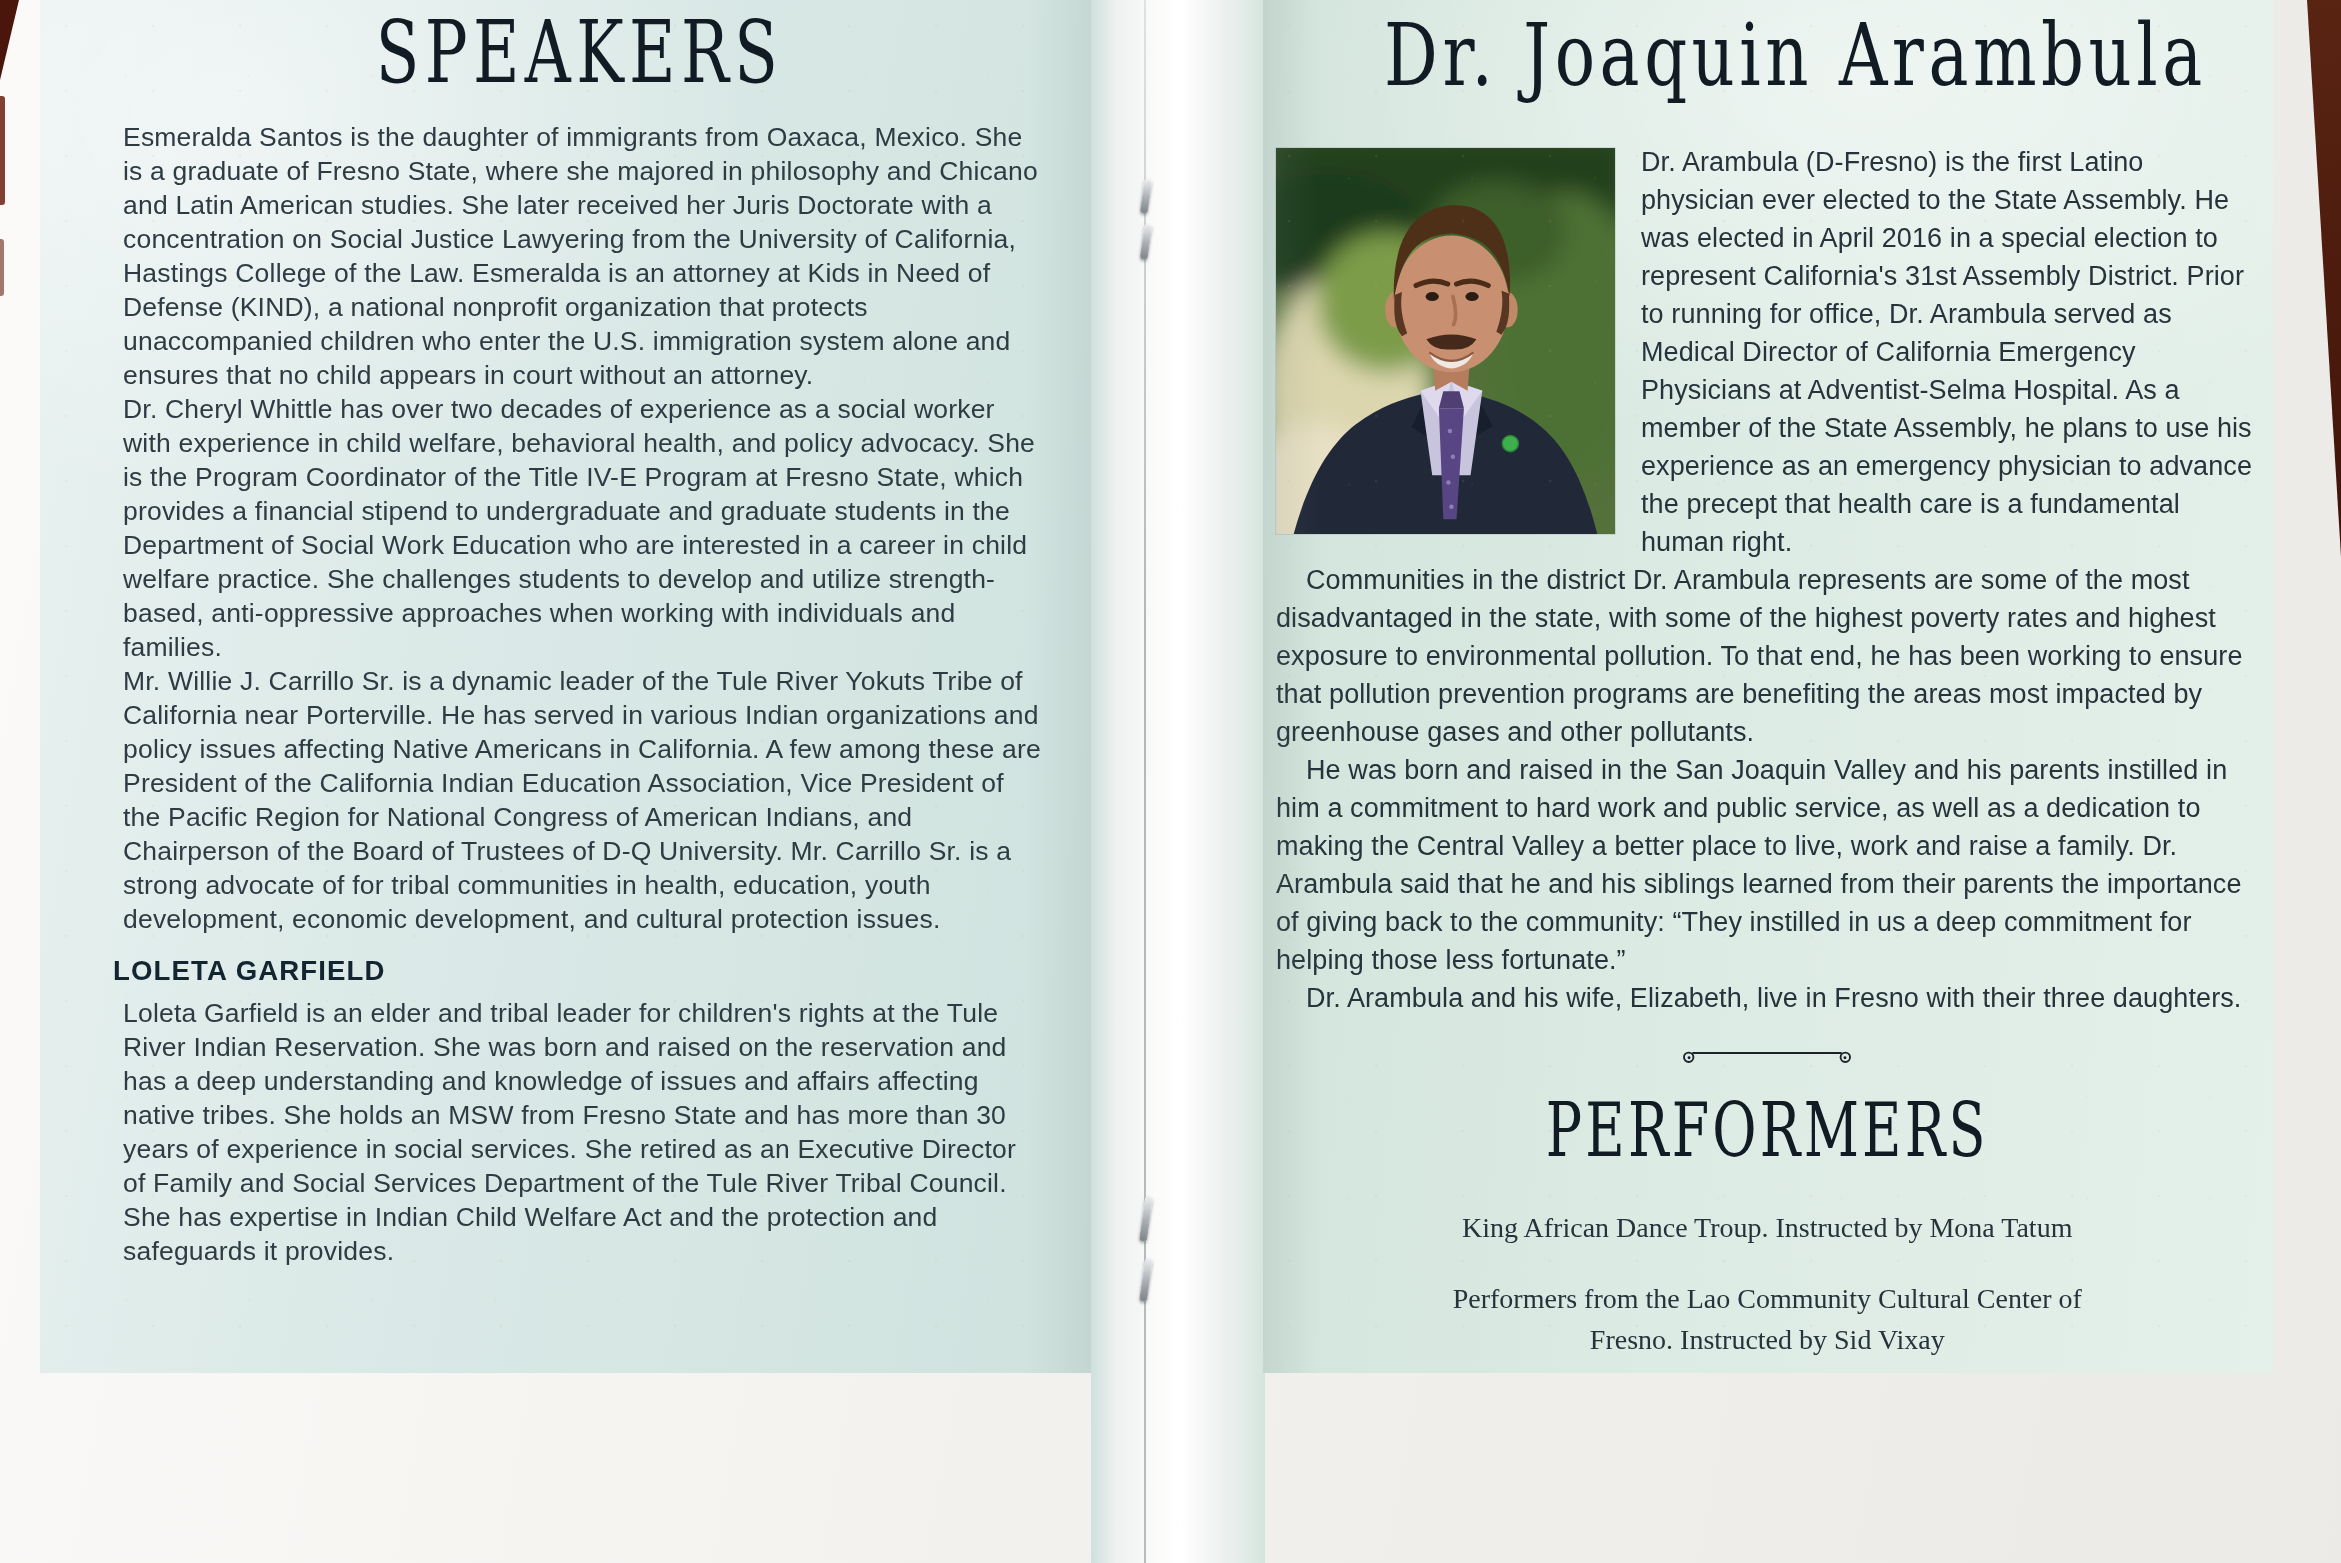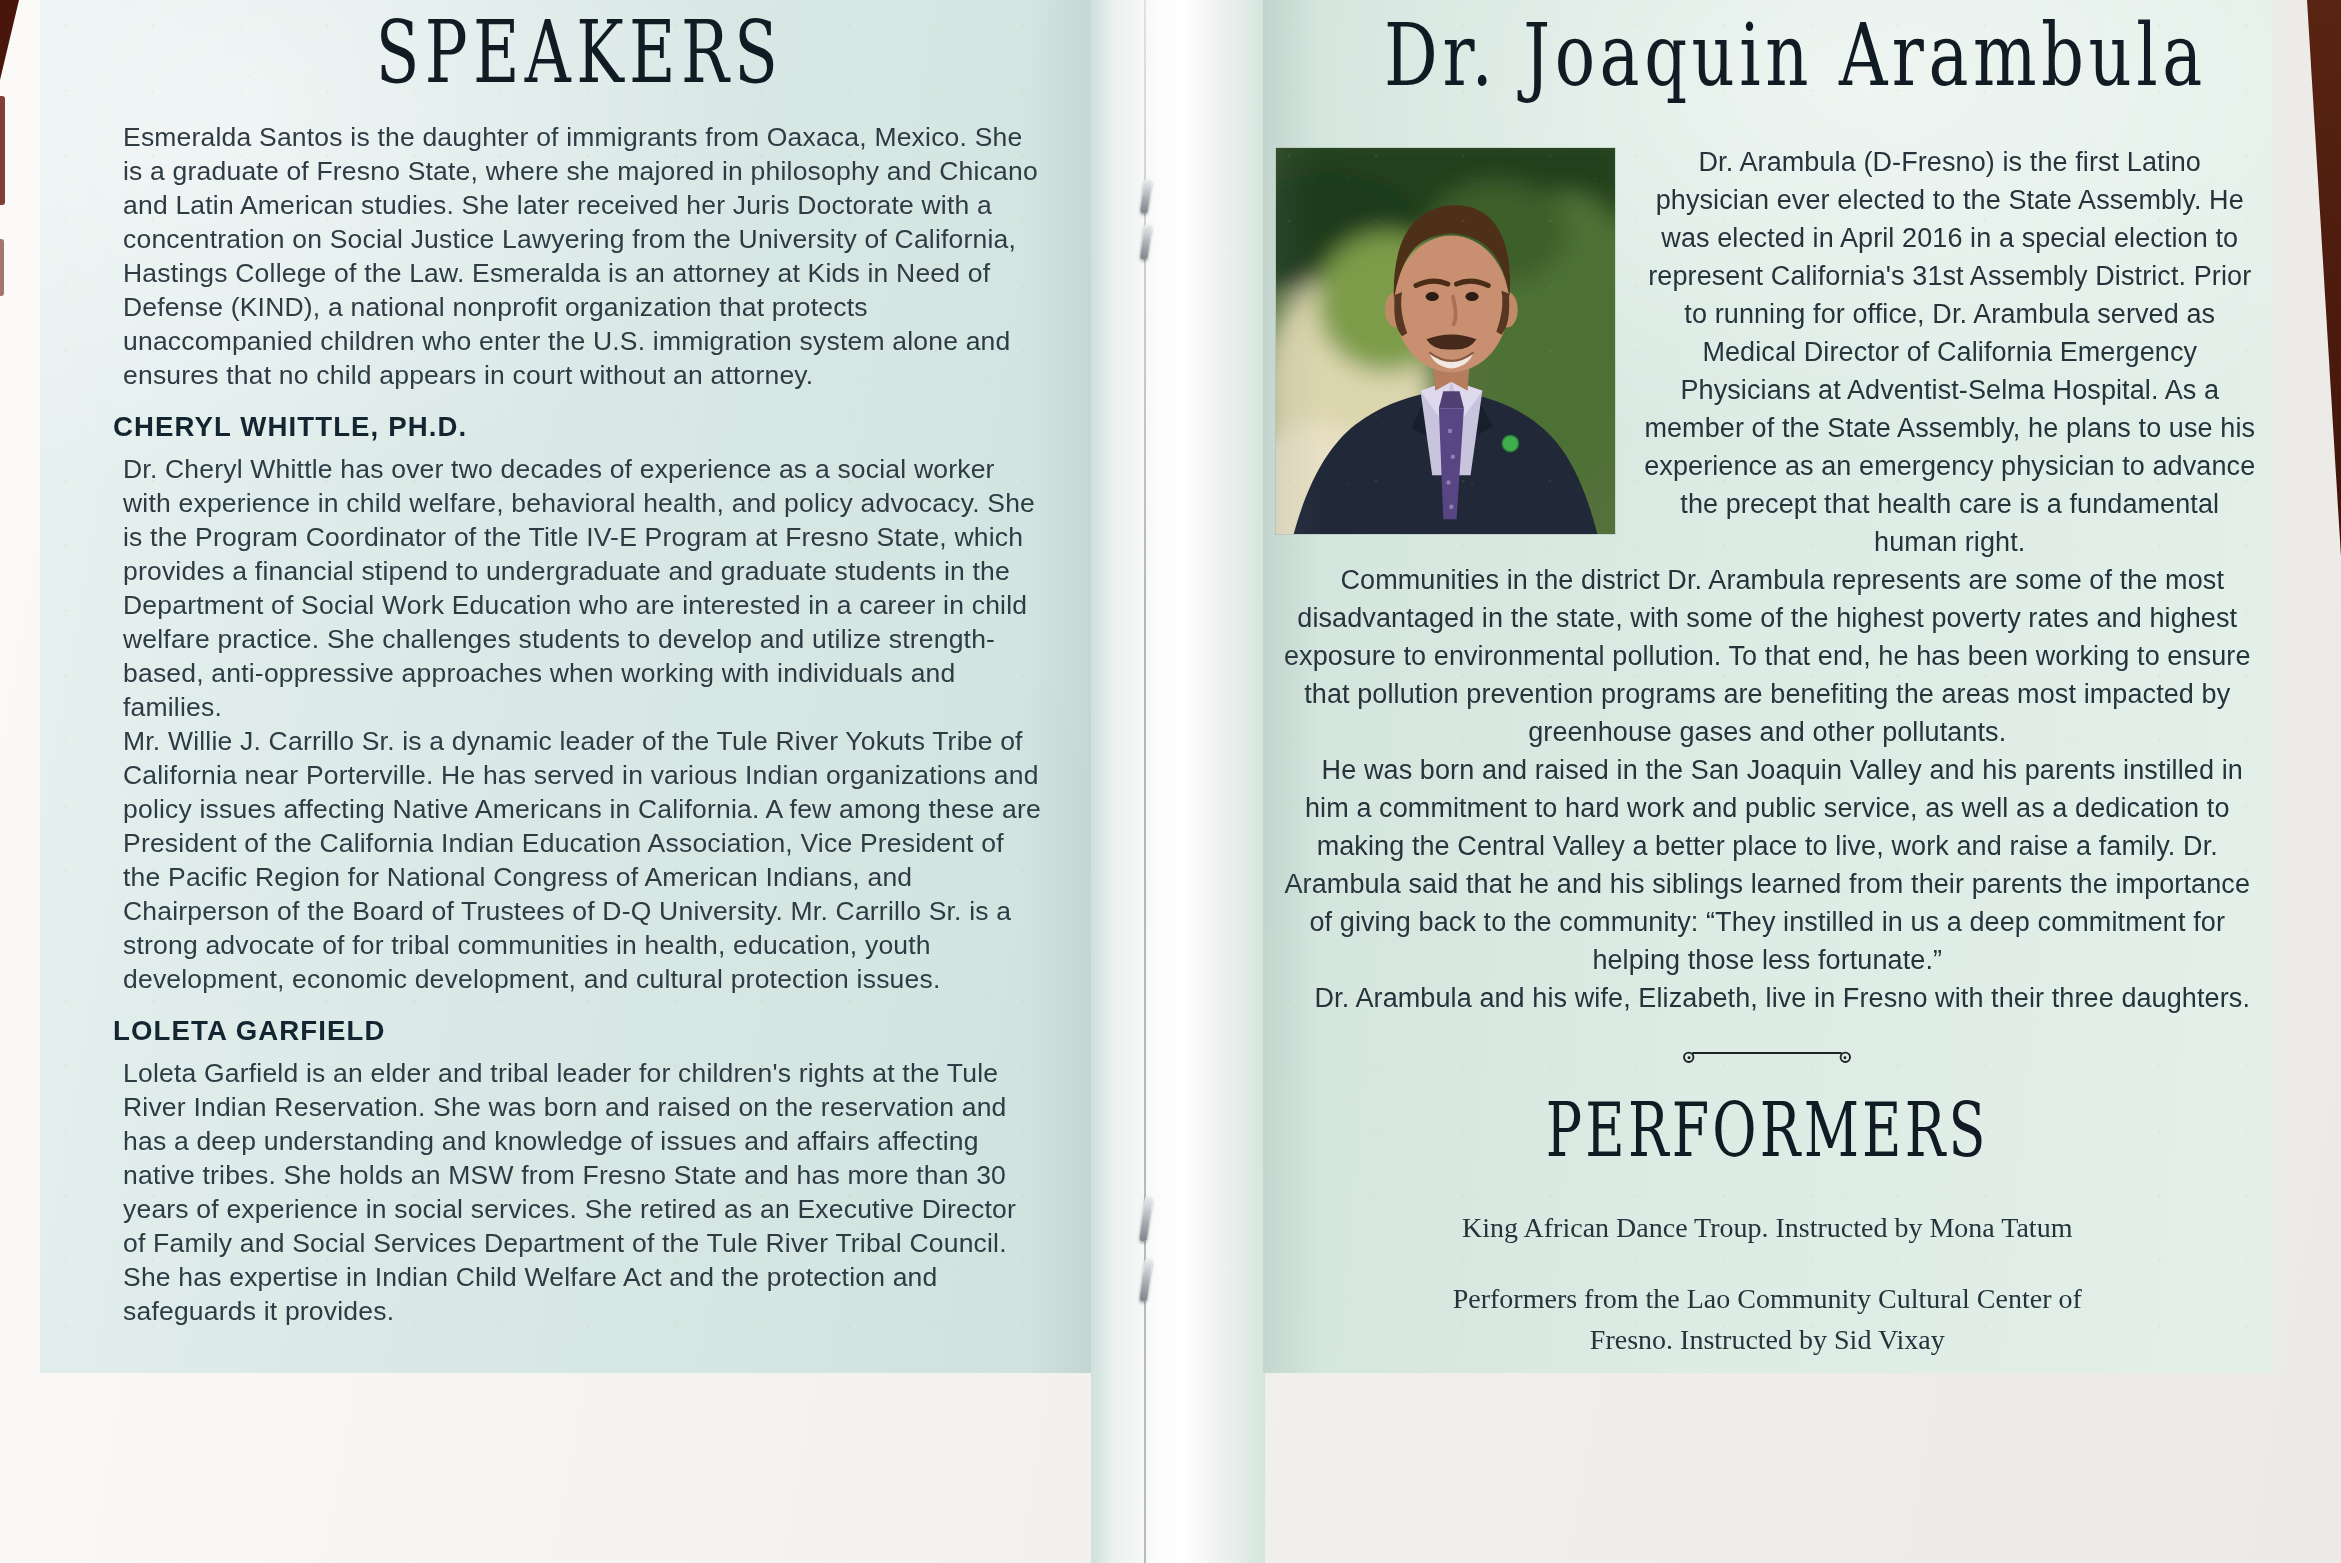--- a/index.html
+++ b/index.html
@@ -51,21 +51,21 @@
   
   .display{font-family:"DejaVu Serif",serif;font-weight:400;color:#101b24;
            text-align:center;white-space:nowrap;}
   h1.display{font-size:86px;line-height:1.06;margin:2.9px 0 22px;letter-spacing:7.3px;
              transform:scaleX(.74);transform-origin:50% 0;}
   .page-right h1.display{letter-spacing:5.8px;transform:scaleX(.78);margin:7.3px 0 42px;}
   h2.speaker-name{font-size:27.6px;font-weight:700;letter-spacing:1.1px;color:#132530;
                   margin:19px 0 8.7px;}
   .page-left p.bio{font-size:26.5px;line-height:34px;color:#2e3b43;margin:0 0 0 0;
                    padding-left:10px;letter-spacing:0.2px;}
-  .page-right p.body{font-size:27px;line-height:38px;color:#26333b;margin:0;letter-spacing:0.1px;text-align:center;}
+  .page-right p.body{font-size:27px;line-height:38px;color:#26333b;margin:0;letter-spacing:0.1px;}
   .page-right p.ind{text-indent:30px;}
 
   
   .photo{float:left;width:339px;height:386px;margin:4.4px 26px 10px 0;
          box-shadow:0 0 0 0.7px rgba(90,110,104,.25);}
   .photo svg{display:block;width:100%;height:100%;}
 
   
   .divider{width:174px;margin:27.6px auto 0;display:block;}
   h2.performers-title{font-size:75px;letter-spacing:4.4px;transform:scaleX(.72);
@@ -85,21 +85,20 @@
   <div class="edge-mark m2"></div>
 
   <div class="page page-left">
     <div class="speckle"></div>
     <h1 class="display">SPEAKERS</h1>
 
     <section>
       <p class="bio">Esmeralda Santos is the daughter of immigrants from Oaxaca, Mexico. She is a graduate of Fresno State, where she majored in philosophy and Chicano and Latin American studies. She later received her Juris Doctorate with a concentration on Social Justice Lawyering from the University of California, Hastings College of the Law. Esmeralda is an attorney at Kids in Need of Defense (KIND), a national nonprofit organization that protects unaccompanied children who enter the U.S. immigration system alone and ensures that no child appears in court without an attorney.</p>
     </section>
     <section>
-      <h2 class="speaker-name">CHERYL WHITTLE, PH.D.</h2>
       <p class="bio">Dr. Cheryl Whittle has over two decades of experience as a social worker with experience in child welfare, behavioral health, and policy advocacy. She is the Program Coordinator of the Title IV-E Program at Fresno State, which provides a financial stipend to undergraduate and graduate students in the Department of Social Work Education who are interested in a career in child welfare practice. She challenges students to develop and utilize strength-based, anti-oppressive approaches when working with individuals and families.</p>
     </section>
     <section>
       <p class="bio">Mr. Willie J. Carrillo Sr. is a dynamic leader of the Tule River Yokuts Tribe of California near Porterville. He has served in various Indian organizations and policy issues affecting Native Americans in California. A few among these are President of the California Indian Education Association, Vice President of the Pacific Region for National Congress of American Indians, and Chairperson of the Board of Trustees of D-Q University. Mr. Carrillo Sr. is a strong advocate of for tribal communities in health, education, youth development, economic development, and cultural protection issues.</p>
     </section>
     <section>
       <h2 class="speaker-name">LOLETA GARFIELD</h2>
       <p class="bio">Loleta Garfield is an elder and tribal leader for children's rights at the Tule River Indian Reservation. She was born and raised on the reservation and has a deep understanding and knowledge of issues and affairs affecting native tribes. She holds an MSW from Fresno State and has more than 30 years of experience in social services. She retired as an Executive Director of Family and Social Services Department of the Tule River Tribal Council. She has expertise in Indian Child Welfare Act and the protection and safeguards it provides.</p>
     </section>
   </div>

